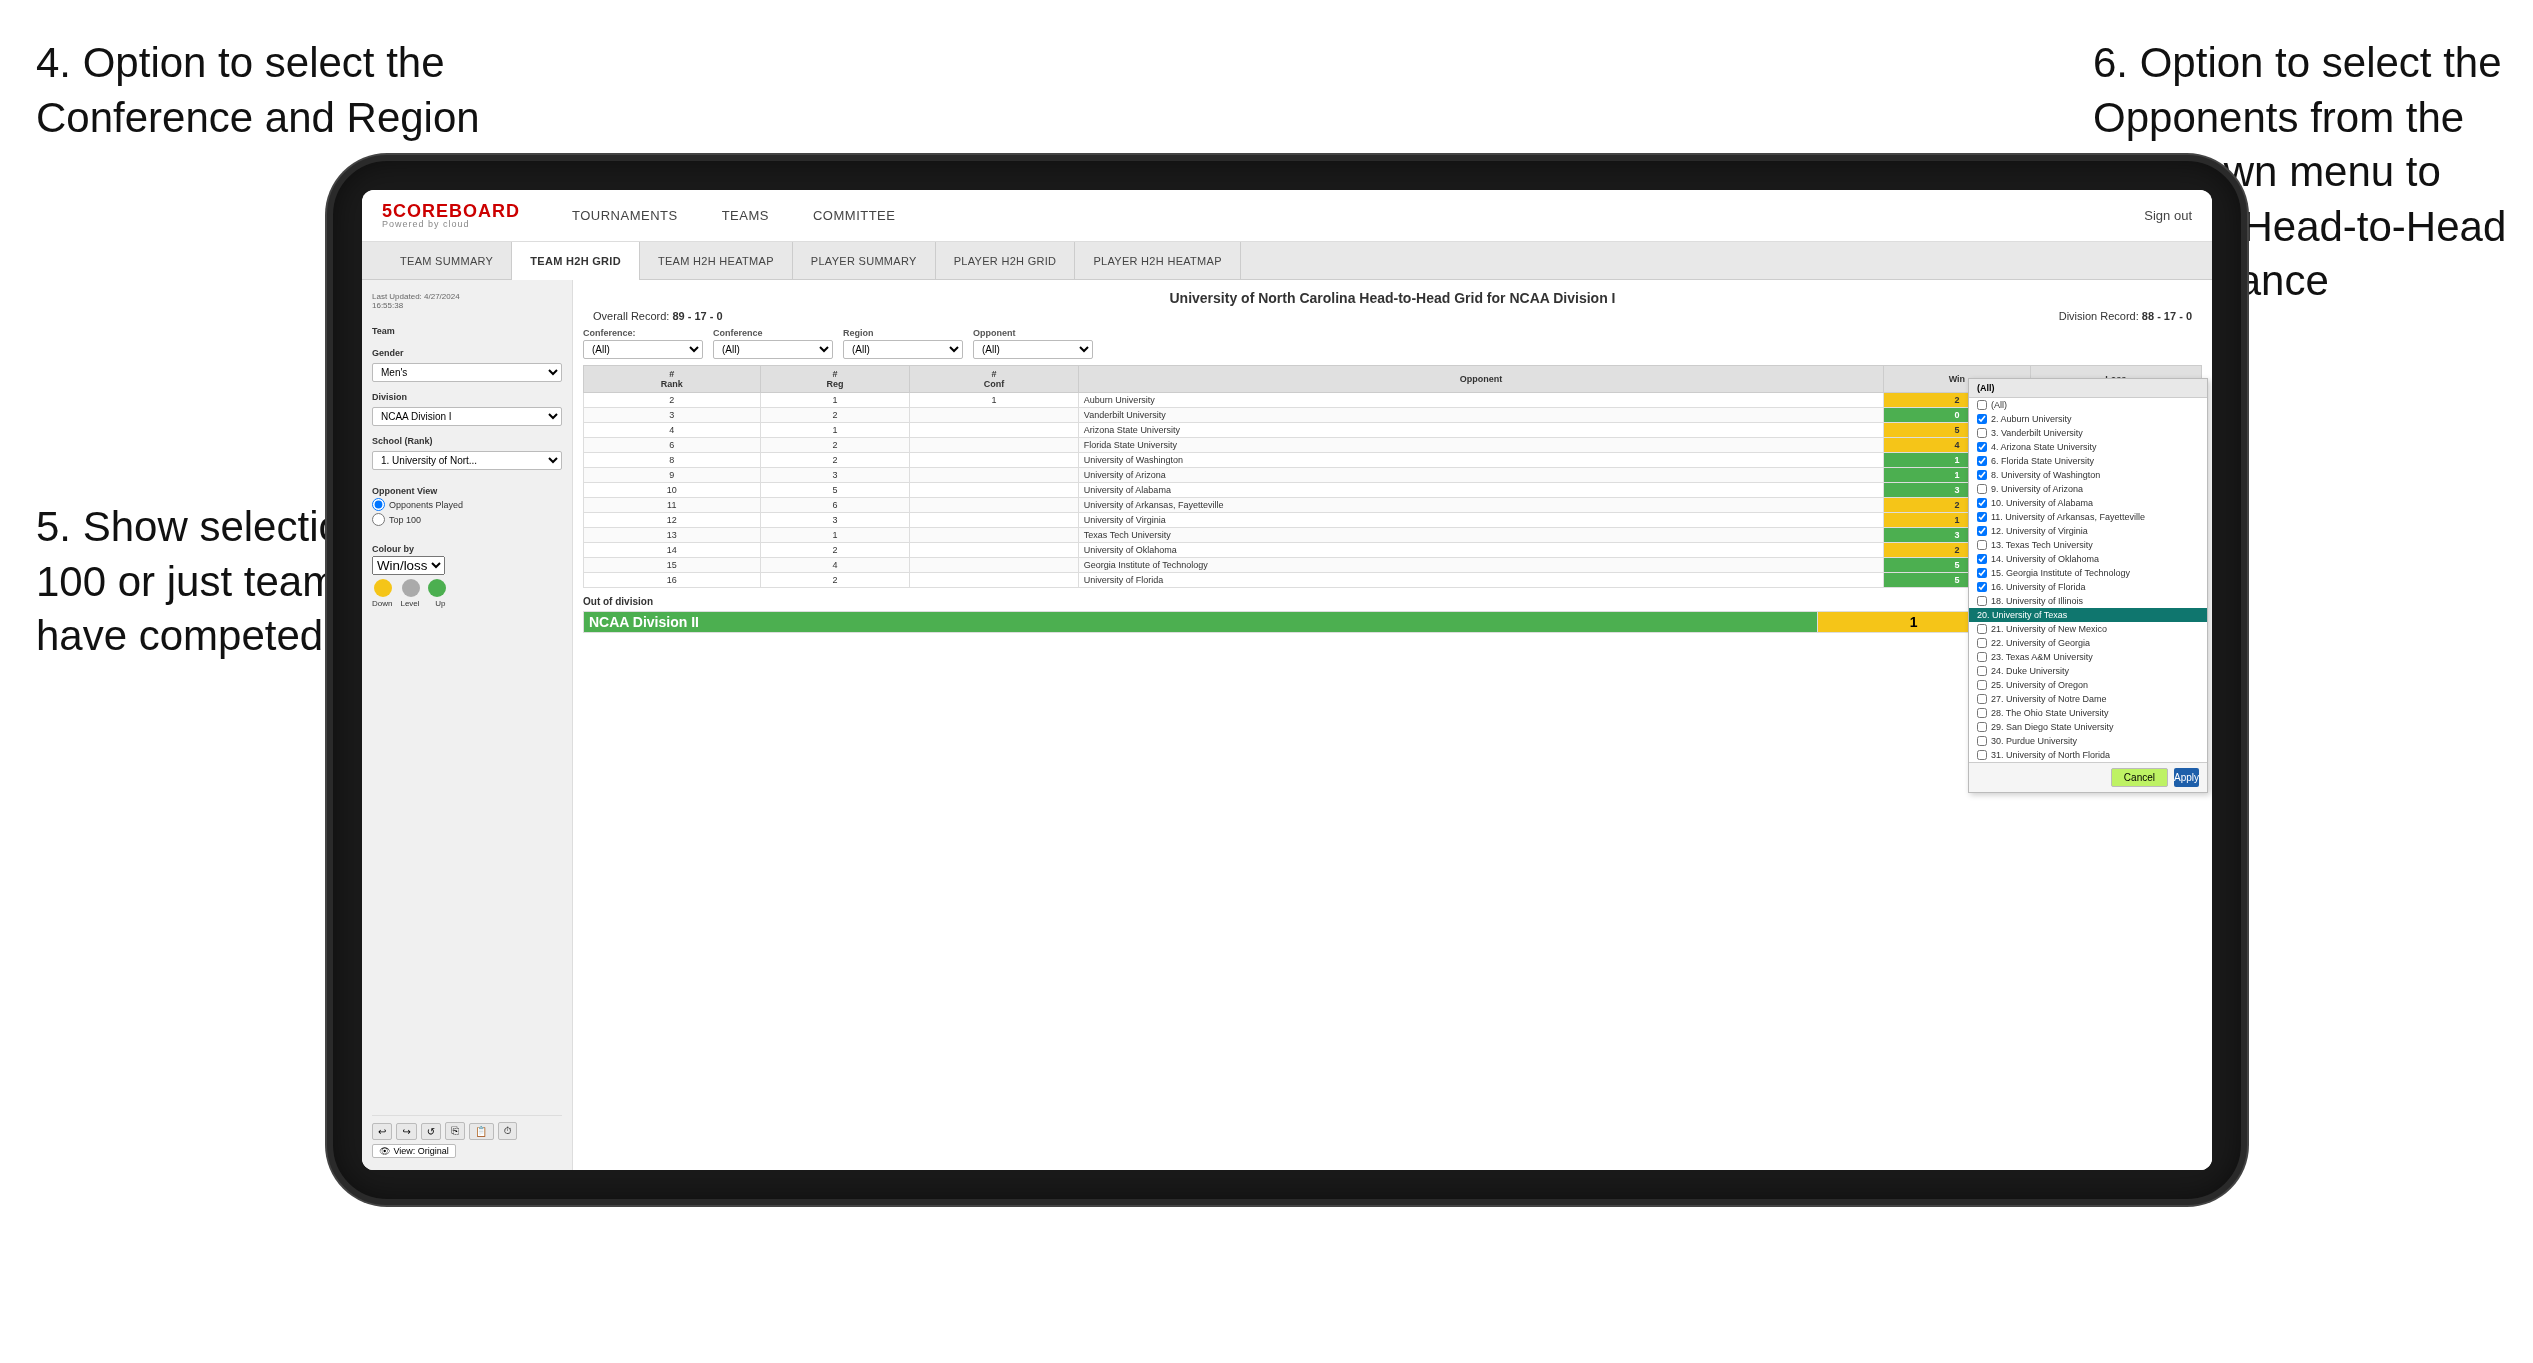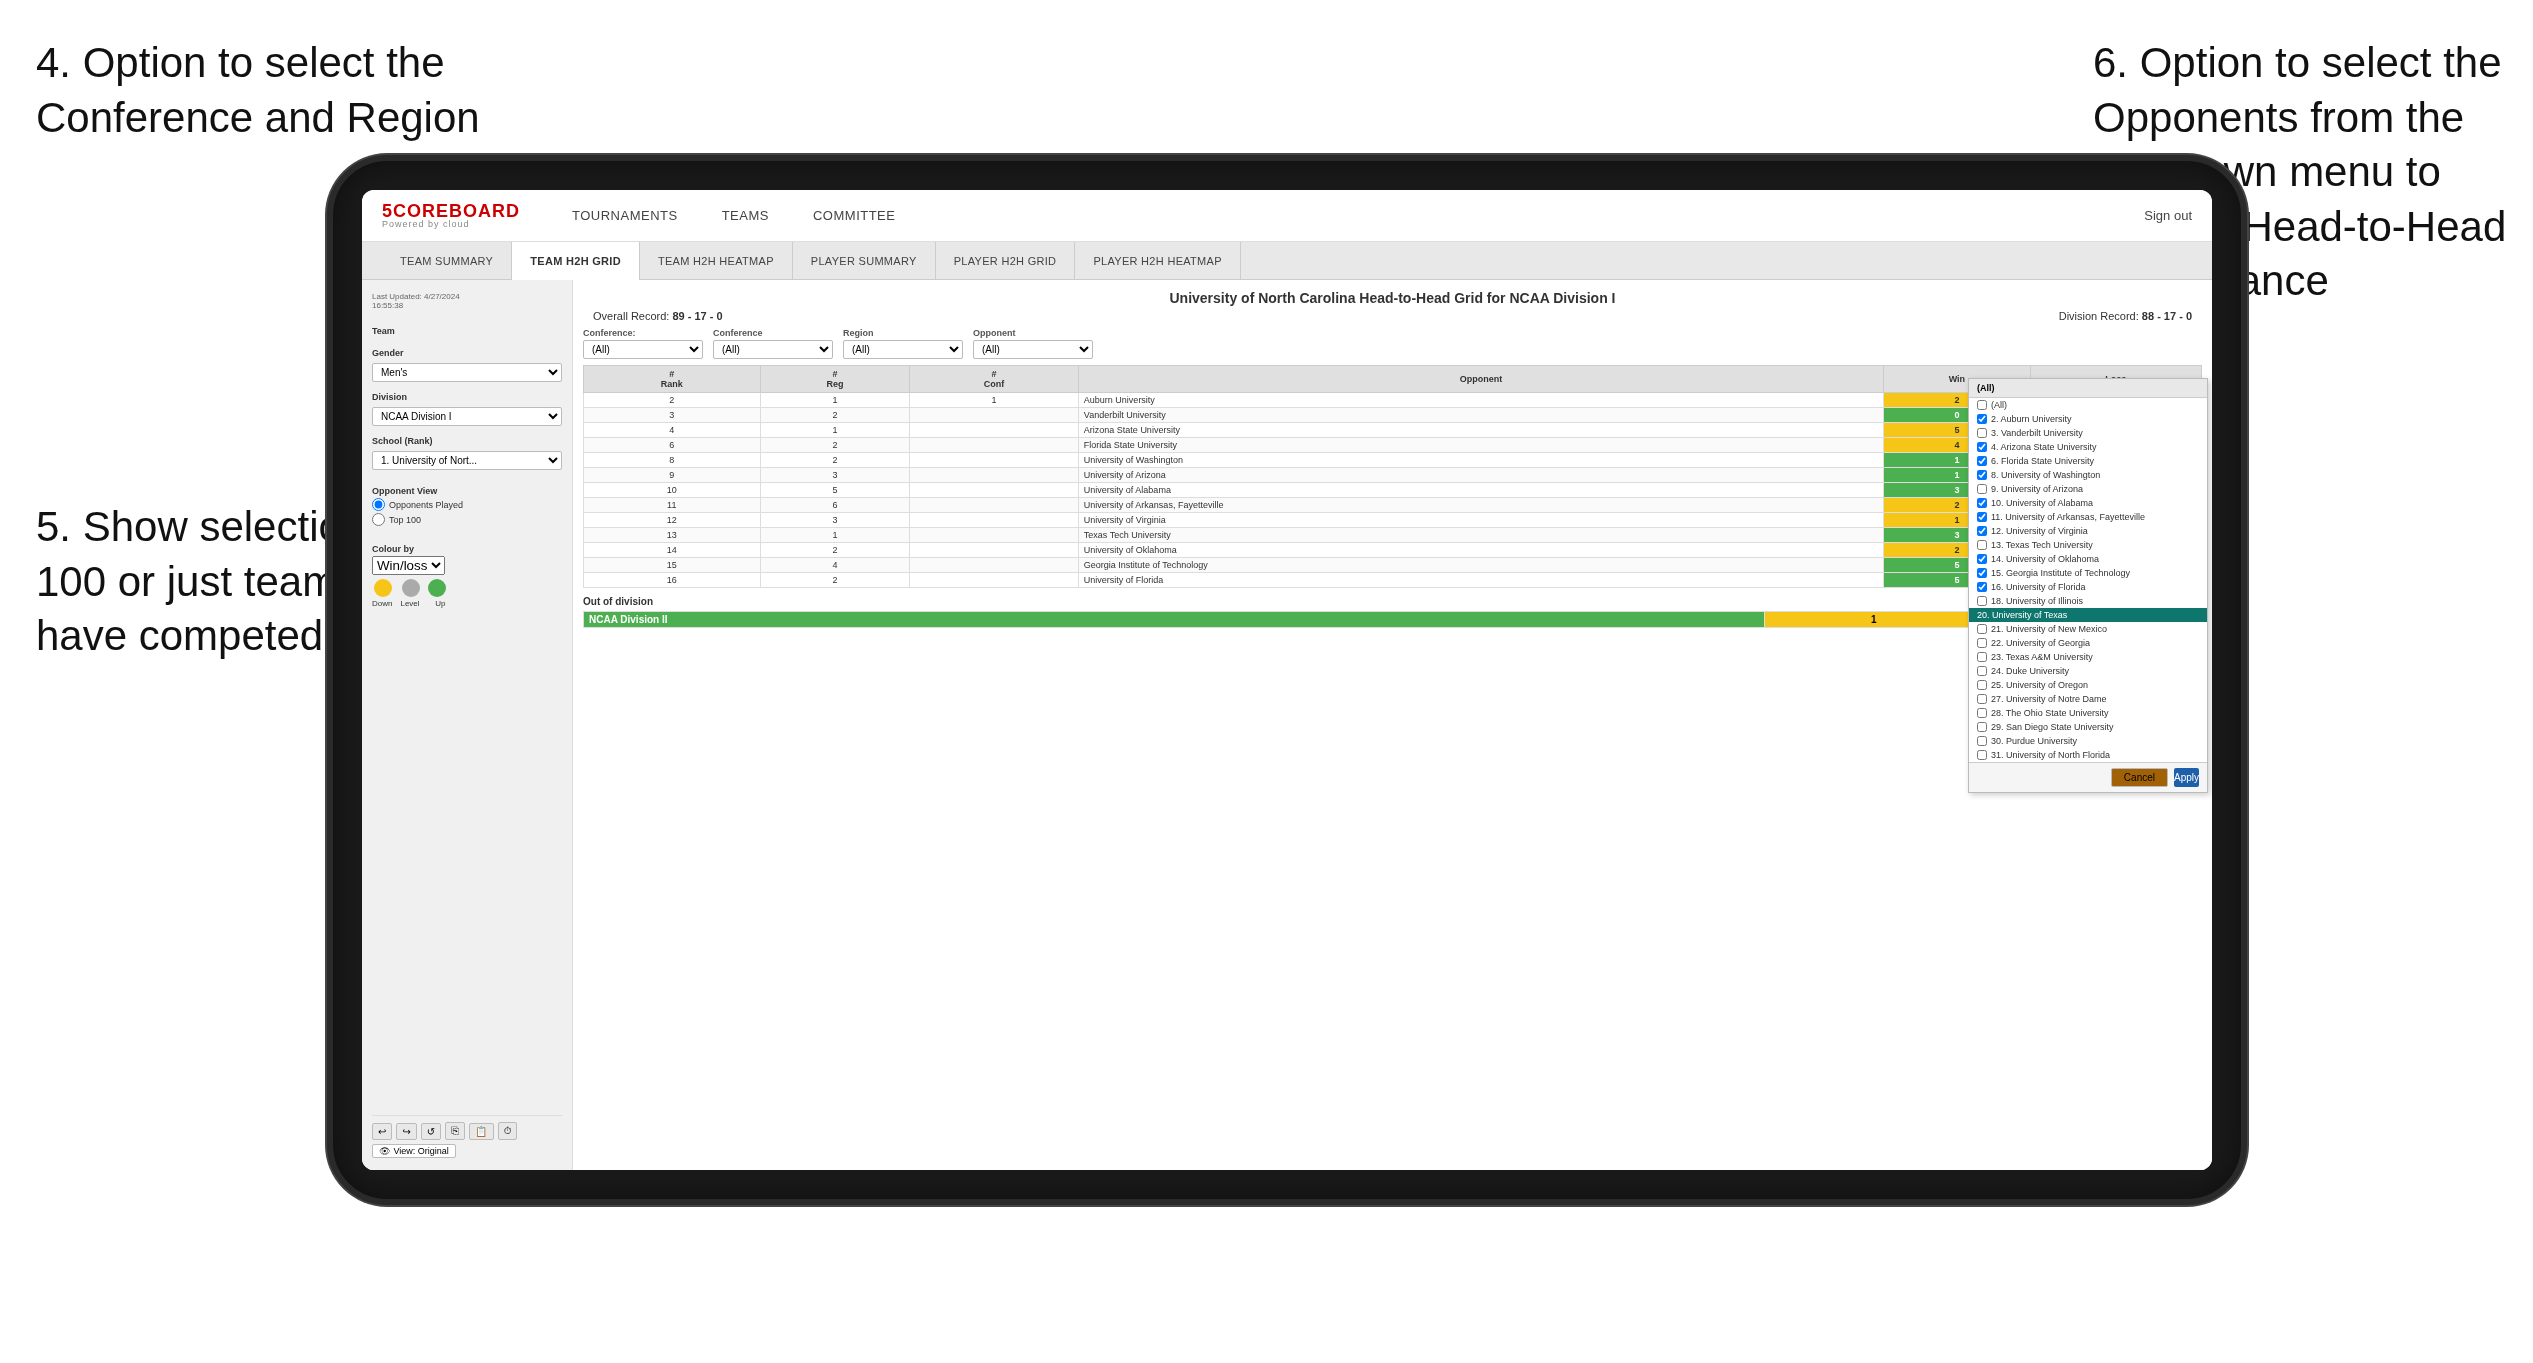--- a/index.html
+++ b/index.html
@@ -354,21 +354,21 @@
 
     .out-table {
       margin-top: 4px;
       width: 100%;
       border-collapse: collapse;
       font-size: 10px;
     }
     .out-table td {
       border: 1px solid #ddd;
       padding: 2px 5px;
-      font-size: 10px;
+      font-size: 14px;
     }
 
     
     .dropdown-overlay {
       position: absolute;
       top: 98px;
       right: 4px;
       width: 240px;
       background: #fff;
       border: 1px solid #bbb;
@@ -402,21 +402,21 @@
       justify-content: flex-end;
       gap: 6px;
       padding: 5px 8px;
       border-top: 1px solid #ccc;
       background: #f5f5f5;
     }
 
     .btn-cancel {
       font-size: 10px;
       padding: 3px 12px;
-      background: #a16207;
+      background: #bef264;
       border: 1px solid #bbb;
       border-radius: 2px;
       cursor: pointer;
     }
     .btn-apply {
       font-size: 10px;
       padding: 3px 0;
       background: #1e5faa;
       color: #fff;
       border: none;

